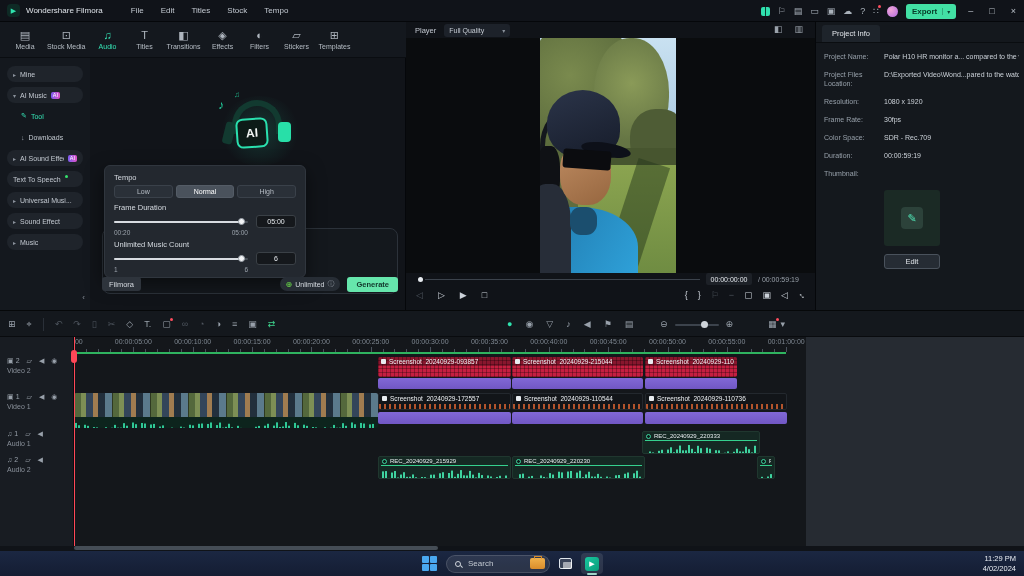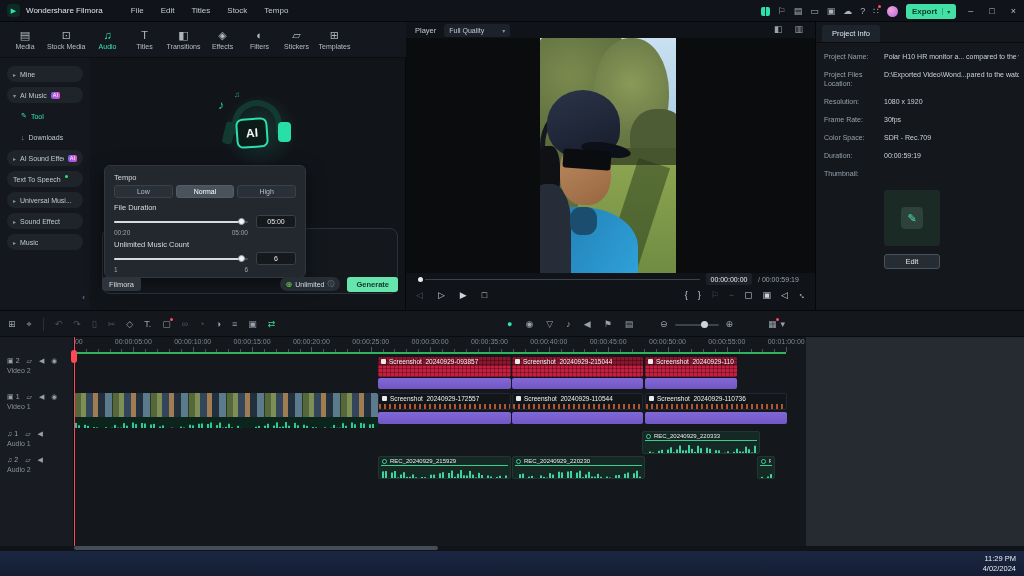--- a/index.html
+++ b/index.html
@@ -341,21 +341,21 @@
 
     <div id="prompt-box" class="abs"></div>
 
     <div id="ai-popup" class="abs">
       <div class="pp-lb">Tempo</div>
       <div id="tempo-row">
           <div class="tempo-btn">Low</div>
           <div class="tempo-btn sel">Normal</div>
           <div class="tempo-btn">High</div>
         </div>
-      <div class="pp-lb">File Duration</div>
+      <div class="pp-lb">Frame Duration</div>
       <div class="slider-row">
         <div class="sl-track">
           <div class="sl-fill" style="width:128px;"></div>
           <div class="sl-handle" style="left:124px;"></div>
         </div>
         <div class="val-box">05:00</div>
       </div>
       <div class="range-row">
         <span>00:20</span>
         <span>05:00</span>
@@ -983,19 +983,36 @@
       </div>
     <div id="playhead-line"></div>
     <div id="playhead-handle"></div>
   </div>
 
   <div id="tl-scroll" class="abs">
     <div id="tl-thumb"></div>
   </div>
 
   <div id="taskbar" class="abs">
+    <div id="tb-center">
+      <span class="win-grid">
+          <i></i>
+          <i></i>
+          <i></i>
+          <i></i>
+        </span>
+      <div id="search-pill">
+        <span class="ico-search"></span>
+        <input id="search-input" placeholder="Search" style="">
+        <span class="ico-case"></span>
+      </div>
+      <span class="ico-taskview"></span>
+      <div id="filmora-task">
+          <span class="ft-in">▶</span>
+        </div>
+    </div>
     <div id="tb-clock">
       <div>11:29 PM</div>
       <div>4/02/2024</div>
     </div>
   </div>
 
 </div>
 
 </body></html>

